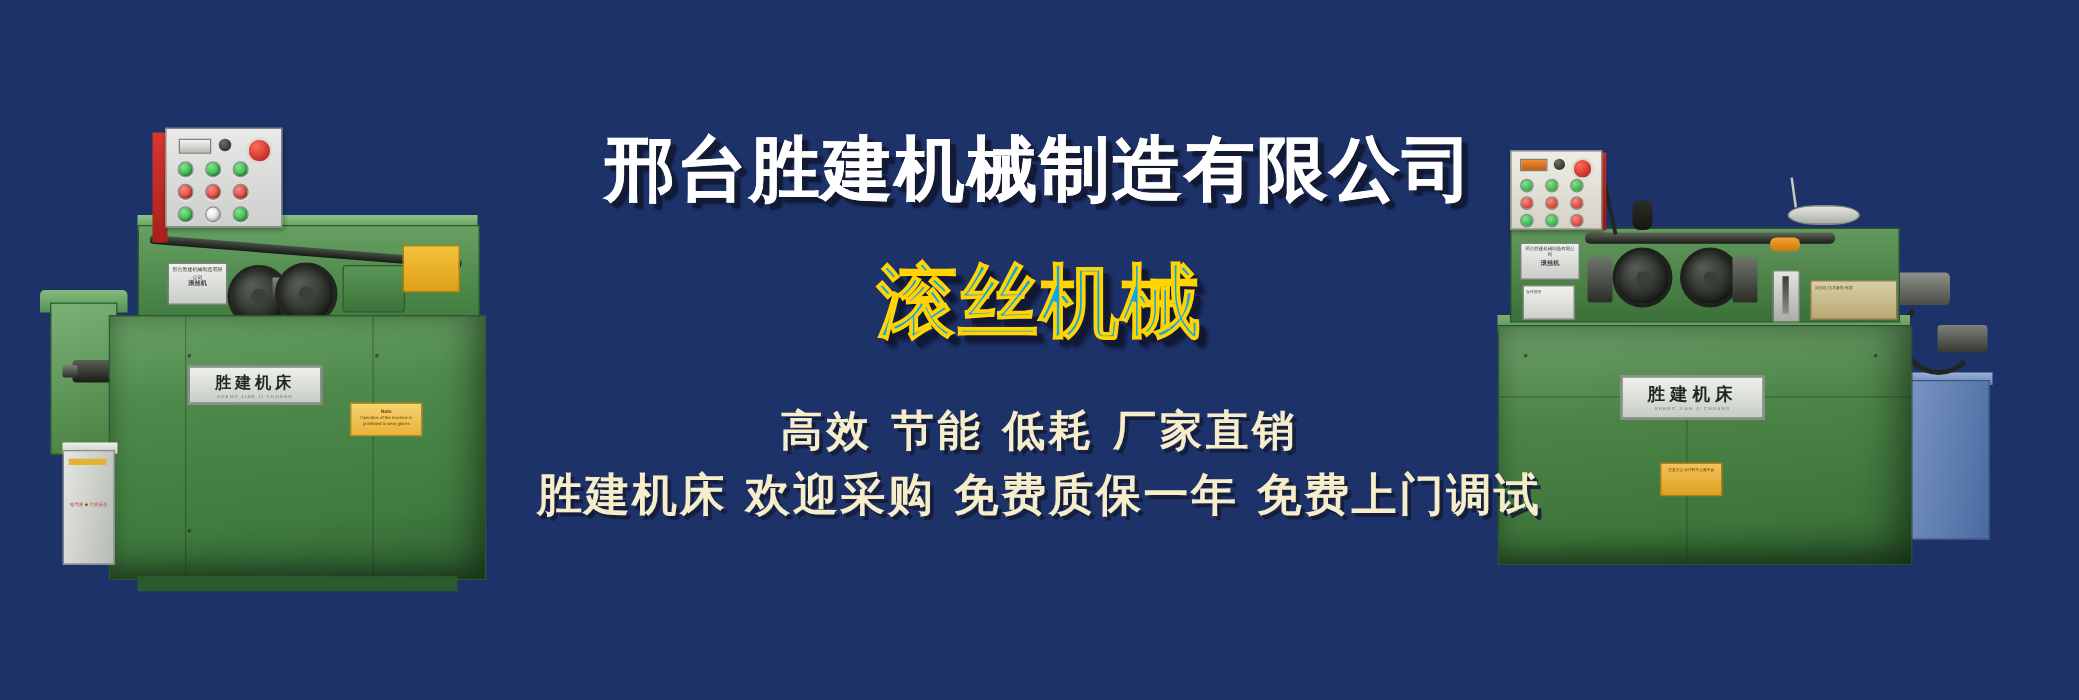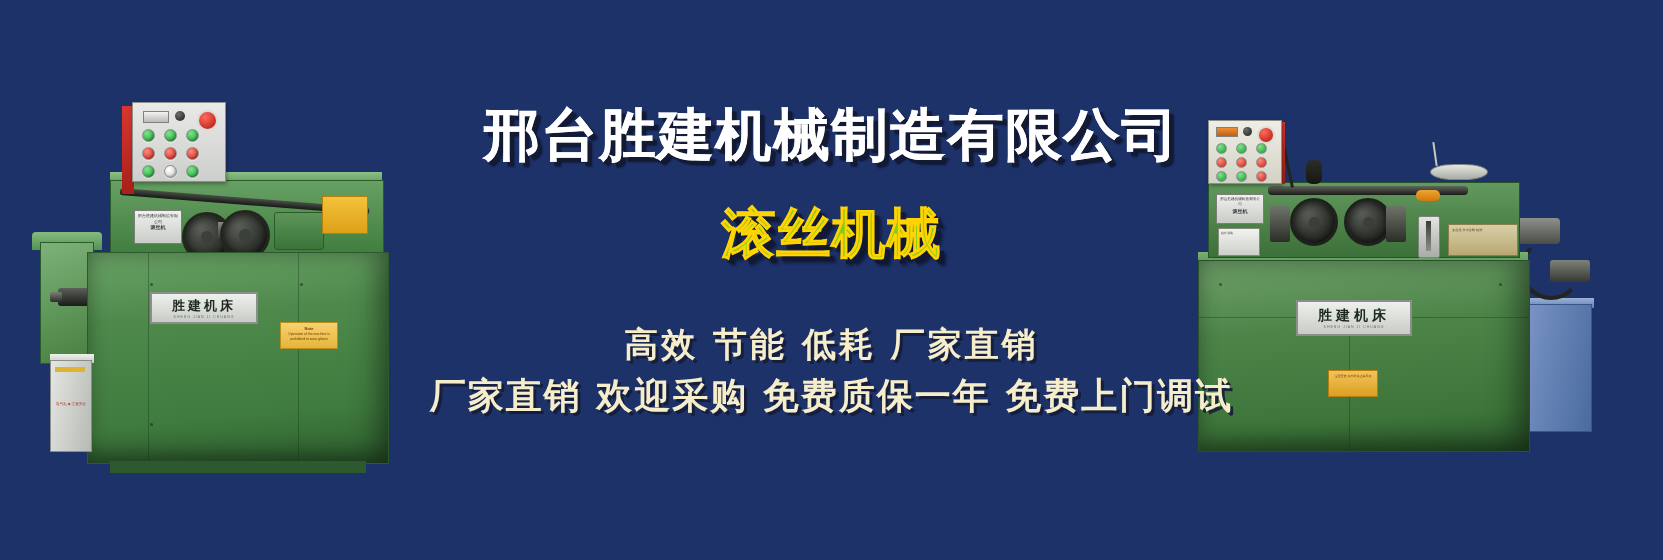--- a/index.html
+++ b/index.html
@@ -40,23 +40,23 @@
   }
   .slogan-row{
     position:absolute;
     top:198px;left:0;width:1663px;
     display:flex;
     justify-content:center;
     align-items:center;
     gap:120px;
   }
   .slogan-yellow{
-    font-size:54px;
+    font-size:64px;
     font-weight:bold;
-    color:#84cc16;
+    color:#0ea5e9;
     font-family:"DejaVu Sans","Liberation Sans",sans-serif;
     letter-spacing:1px;
     text-shadow:5px 5px 0 rgba(18,24,50,.92), 7px 7px 3px rgba(8,12,30,.6);
     white-space:nowrap;
     text-align:right;
     -webkit-text-stroke:1px #ffd400;
   }
   .feature-line{
     position:absolute;
     top:322px;left:0;width:1663px;
@@ -519,16 +519,16 @@
   <div class="text-block">
 
     <div class="company-name">邢台胜建机械制造有限公司</div>
 
     <div class="slogan-row">
       <span class="slogan-yellow">滚丝机械</span>
     </div>
 
     <div class="feature-line">高效  节能  低耗  厂家直销</div>
 
-    <div class="promo-line">厂家直销  欢迎采购  免费质保一年  免费上门调试</div>
+    <div class="promo-line">胜建机床  欢迎采购  免费质保一年  免费上门调试</div>
   </div>
 
 </div>
 
 </body></html>

